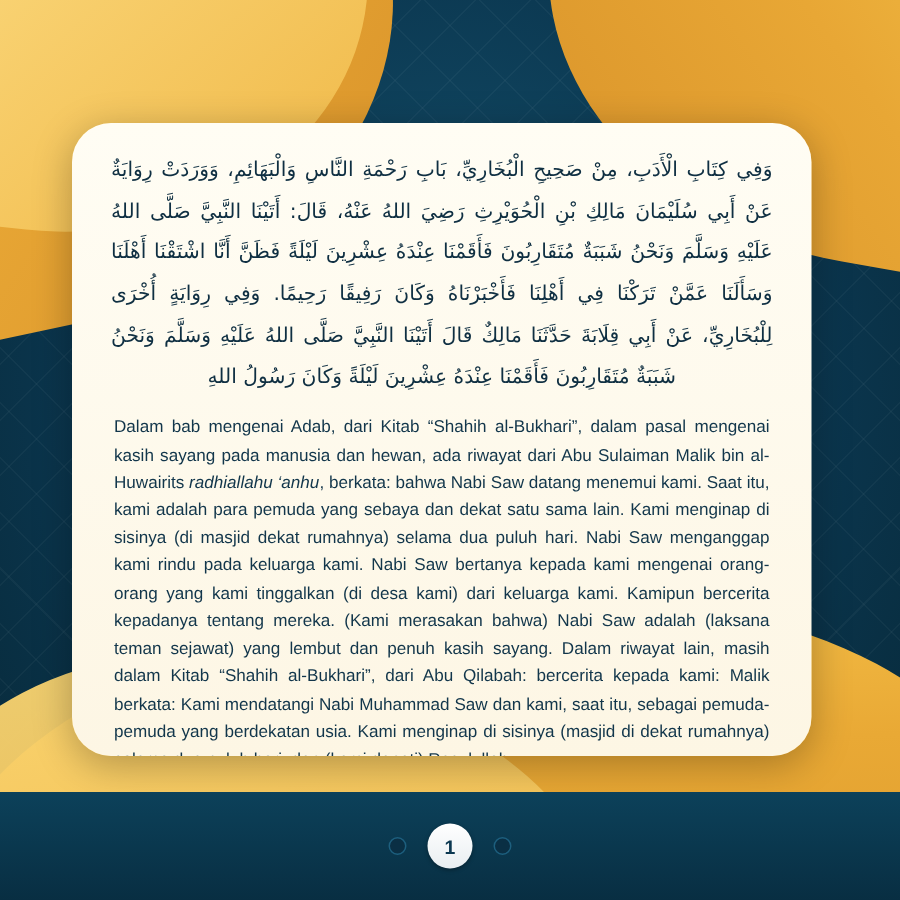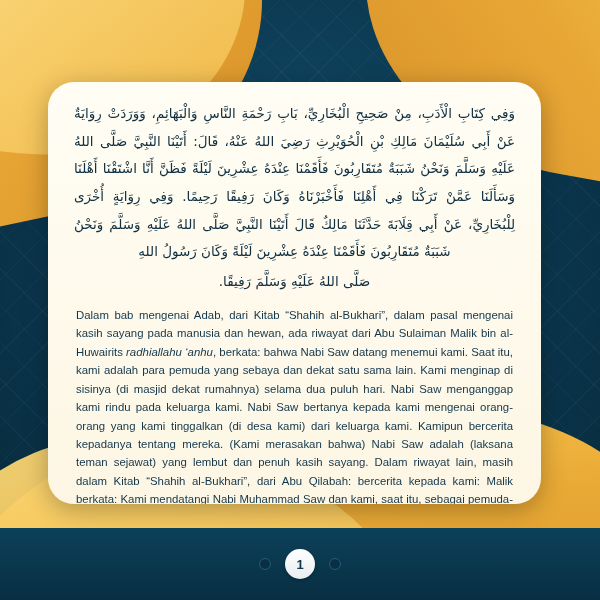--- a/index.html
+++ b/index.html
@@ -174,21 +174,20 @@
   <div class="pattern"></div>
   <div class="gold-top-left"></div>
   <div class="gold-top-left2"></div>
   <div class="gold-top-right"></div>
   <div class="gold-bottom"></div>
   <div class="gold-bottom2"></div>
 
   <div class="card">
     <p class="arabic">
       <span>وَفِي كِتَابِ الْأَدَبِ، مِنْ صَحِيحِ الْبُخَارِيِّ، بَابِ رَحْمَةِ النَّاسِ وَالْبَهَائِمِ، وَوَرَدَتْ رِوَايَةٌ عَنْ أَبِي سُلَيْمَانَ مَالِكِ بْنِ الْحُوَيْرِثِ رَضِيَ اللهُ عَنْهُ، قَالَ: أَتَيْنَا النَّبِيَّ صَلَّى اللهُ عَلَيْهِ وَسَلَّمَ وَنَحْنُ شَبَبَةٌ مُتَقَارِبُونَ فَأَقَمْنَا عِنْدَهُ عِشْرِينَ لَيْلَةً فَظَنَّ أَنَّا اشْتَقْنَا أَهْلَنَا وَسَأَلَنَا عَمَّنْ تَرَكْنَا فِي أَهْلِنَا فَأَخْبَرْنَاهُ وَكَانَ رَفِيقًا رَحِيمًا. وَفِي رِوَايَةٍ أُخْرَى لِلْبُخَارِيِّ، عَنْ أَبِي قِلَابَةَ حَدَّثَنَا مَالِكٌ قَالَ أَتَيْنَا النَّبِيَّ صَلَّى اللهُ عَلَيْهِ وَسَلَّمَ وَنَحْنُ شَبَبَةٌ مُتَقَارِبُونَ فَأَقَمْنَا عِنْدَهُ عِشْرِينَ لَيْلَةً وَكَانَ رَسُولُ اللهِ</span>
-      <span class="last-line">صَلَّى اللهُ عَلَيْهِ وَسَلَّمَ رَفِيقًا.</span>
     </p>
     <p class="translation">
       <span>Dalam bab mengenai Adab, dari Kitab “Shahih al-Bukhari”, dalam pasal mengenai kasih sayang pada manusia dan hewan, ada riwayat dari Abu Sulaiman Malik bin al-Huwairits </span><i>radhiallahu ‘anhu</i><span>, berkata: bahwa Nabi Saw datang menemui kami. Saat itu, kami adalah para pemuda yang sebaya dan dekat satu sama lain. Kami menginap di sisinya (di masjid dekat rumahnya) selama dua puluh hari. Nabi Saw menganggap kami rindu pada keluarga kami. Nabi Saw bertanya kepada kami mengenai orang-orang yang kami tinggalkan (di desa kami) dari keluarga kami. Kamipun bercerita kepadanya tentang mereka. (Kami merasakan bahwa) Nabi Saw adalah (laksana teman sejawat) yang lembut dan penuh kasih sayang. Dalam riwayat lain, masih dalam Kitab “Shahih al-Bukhari”, dari Abu Qilabah: bercerita kepada kami: Malik berkata: Kami mendatangi Nabi Muhammad Saw dan kami, saat itu, sebagai pemuda-pemuda yang berdekatan usia. Kami menginap di sisinya (masjid di dekat rumahnya) selama dua puluh hari, dan  (kami dapati) Rasulullah </span>
       
     </p>
   </div>
 
   <div class="bottom-band">
     <span class="dot"></span>
     <span class="page-pill">1</span>

